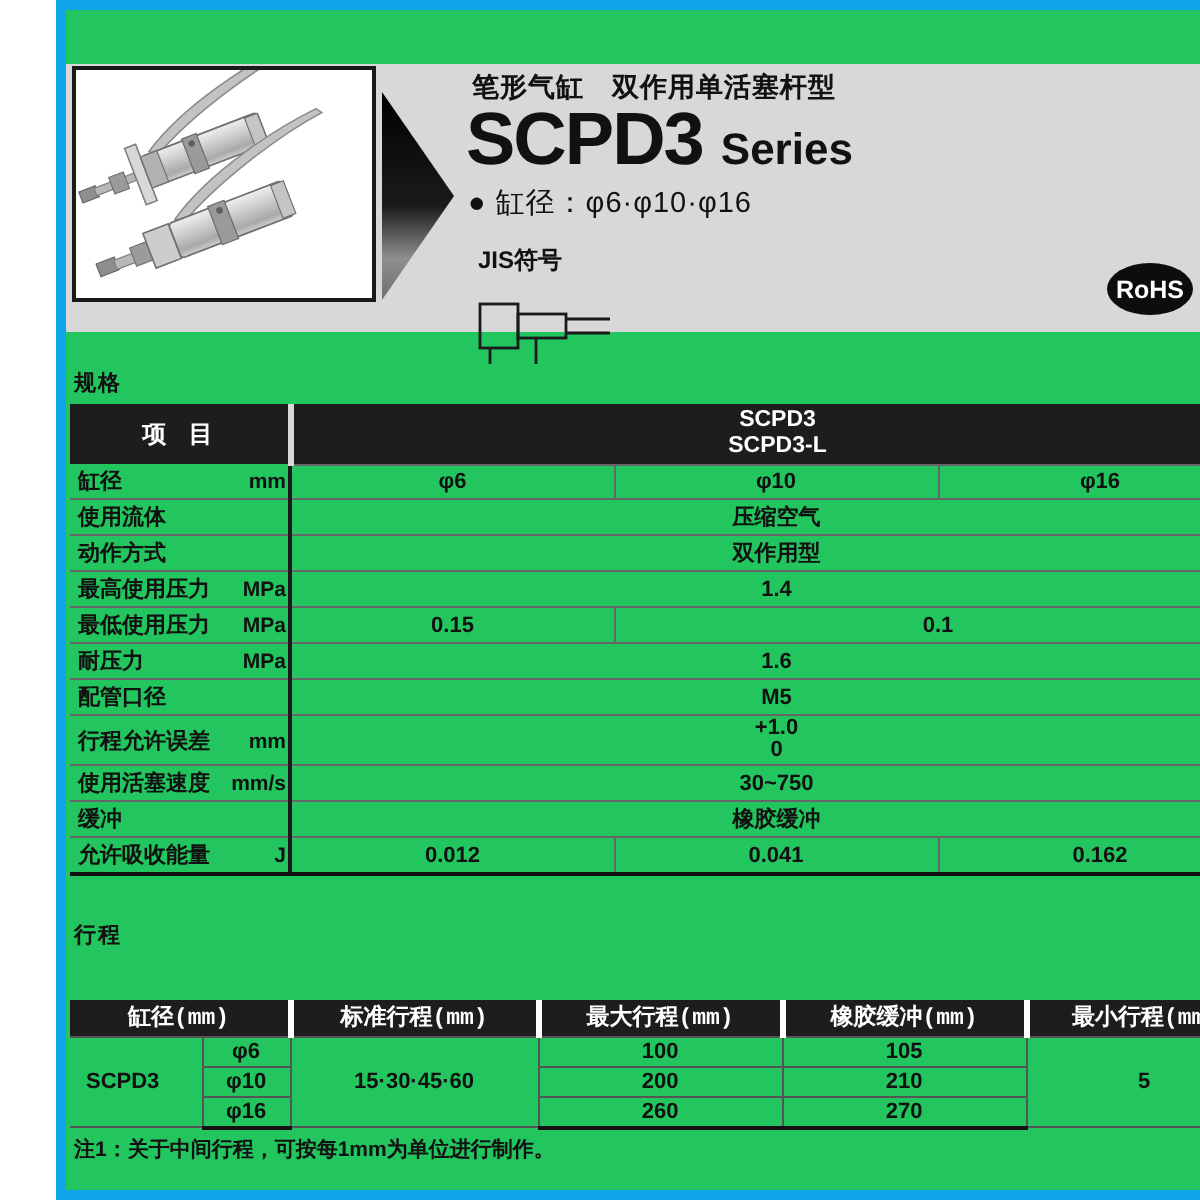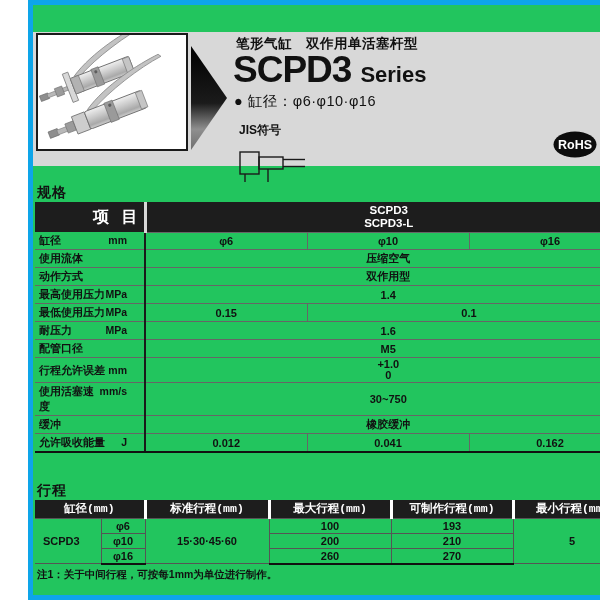--- a/index.html
+++ b/index.html
@@ -18,39 +18,39 @@
   .subtitle { position:absolute; left:203px; top:3px; font-size:13.5px; font-weight:bold; letter-spacing:.5px; }
   .series-line { position:absolute; left:200px; top:17px; white-space:nowrap; }
   .series-big { font-size:37px; font-weight:bold; letter-spacing:-1px; }
   .series-small { font-size:22px; font-weight:bold; margin-left:9px; }
   .bore-line { position:absolute; left:201px; top:60px; font-size:14.5px; letter-spacing:.5px; }
   .jis-row { position:absolute; left:206px; top:88px; display:flex; align-items:flex-start; gap:12px;flex-direction:column; }
   .jis-label { font-size:12px; font-weight:bold; padding-top:2px; }
   .badges { position:absolute; right:4px; top:92px; display:flex; align-items:flex-end; gap:6px; }
 
   
-  .sec-title { position:absolute; left:4px; font-size:14px; font-weight:bold; letter-spacing:1px; }
+  .sec-title { position:absolute; left:4px; font-size:11px; font-weight:bold; letter-spacing:1px; }
   #sec-spec { top:179px; }
-  #sec-stroke { top:477px; }
+  #sec-stroke { top:455px; }
 
   
   table { border-collapse:collapse; table-layout:fixed; }
   th {
     background:#1d1d1d; color:#fff; font-weight:bold; font-size:11.5px;
     text-align:center; vertical-align:middle; padding:1px 2px;
   }
   td { font-size:11px; font-weight:bold; vertical-align:middle; padding:1px 3px; }
 
   
   .spec-table { position:absolute; left:2px; top:197px; width:596px; }
-  .spec-table th.h-item { text-align:right; padding-left:5px; border-right:3px solid #d8d8d8; height:30px; font-size:16px; letter-spacing:4px; }
+  .spec-table th.h-item { text-align:center; padding-left:5px; border-right:3px solid #d8d8d8; height:30px; font-size:12px; letter-spacing:4px; }
   .spec-table th.h-model { height:30px; line-height:13px; }
   .spec-table td.lab {
     border-bottom:1px solid #666; border-right:2px solid #1a1a1a;
-    padding-left:4px; padding-right:17px;
+    padding-left:4px; padding-right:1px;
   }
   .spec-table td.lab .lw { display:flex; justify-content:space-between; align-items:baseline; }
   .spec-table td.lab .unit { font-size:10.5px; }
   .spec-table td.val { border:1px solid #666; text-align:center; }
   .spec-table tr { height:16px; }
   .spec-table tr.tol-row { height:25px; }
   .spec-table tr.last td { border-bottom:2px solid #111; }
   .two-line { line-height:11px; }
 
   
@@ -291,29 +291,29 @@
         <col style="width:124px">
         <col style="width:122px">
         <col style="width:122px">
         <col style="width:118px">
       </colgroup>
     <tbody>
         <tr>
       <th colspan="2">缸径(mm)</th>
       <th>标准行程(mm)</th>
       <th>最大行程(mm)</th>
-      <th>可制作行程(mm)</th>
+      <th>橡胶缓冲(mm)</th>
       <th>最小行程(mm)</th>
     </tr>
     <tr>
       <td class="model" rowspan="3">SCPD3</td>
       <td>φ6</td>
       <td rowspan="3">15·30·45·60</td>
       <td>100</td>
-      <td>193</td>
+      <td>105</td>
       <td rowspan="3">5</td>
     </tr>
     <tr>
       <td>φ10</td>
       <td>200</td>
       <td>210</td>
     </tr>
     <tr class="last">
       <td>φ16</td>
       <td>260</td>

